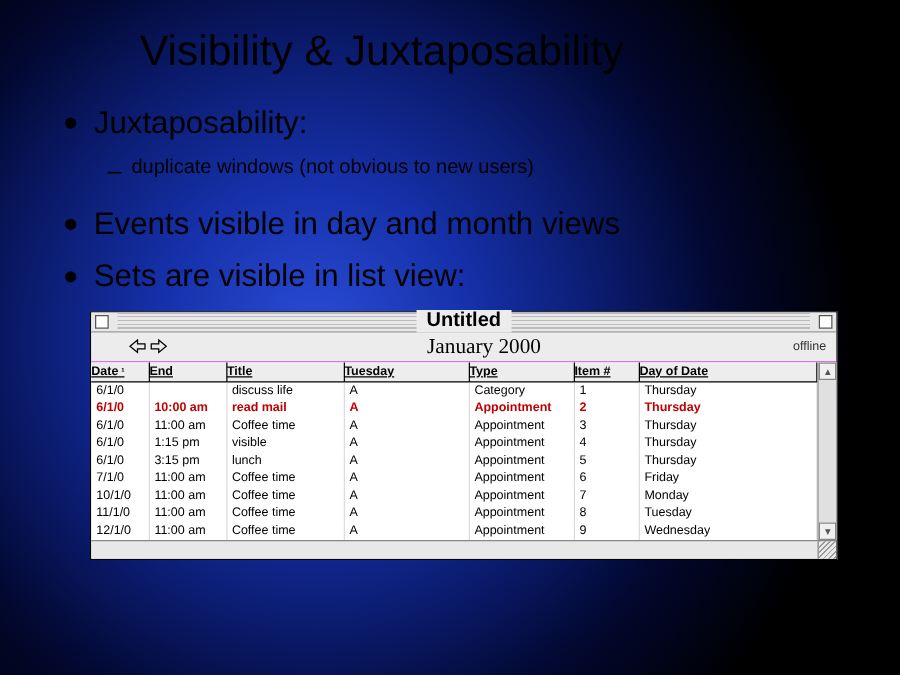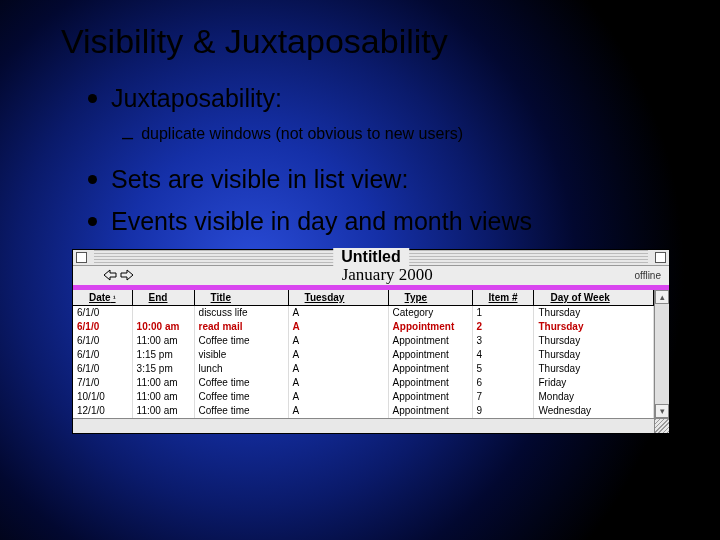--- a/index.html
+++ b/index.html
@@ -6,24 +6,24 @@
   body {
     width: 720px; height: 540px;
     background: radial-gradient(ellipse 60% 80% at 35% 50%, #2a4cd8 0%, #1530a8 30%, #0a1a6a 55%, #020830 75%, #000000 100%);
     font-family: Arial, Helvetica, sans-serif;
     color: #000;
     overflow: hidden;
   }
   .slide { width: 100%; height: 100%; position: relative; }
   .title {
     font-size: 34px; font-weight: normal;
-    padding: 22px 0 12px 61px;
+    padding: 22px 0 12px 112px;
     font-family: Arial, sans-serif;
   }
-  .content { padding: 10px 50px 0 88px; }
+  .content { padding: 10px 50px 0 52px; }
   .bullet-row { display: flex; align-items: flex-start; margin-bottom: 10px; }
   .bullet-dot {
     width: 9px; height: 9px; border-radius: 50%; background: #000;
     margin-top: 11px; margin-right: 14px; flex: none;
   }
   .bullet-text { font-size: 25px; line-height: 1.25; }
   .sub-row { display: flex; align-items: flex-start; margin: 2px 0 14px 34px; }
   .sub-dash { font-size: 20px; margin-right: 8px; line-height: 1.3; }
   .sub-text { font-size: 16px; line-height: 1.3; }
 
@@ -49,21 +49,21 @@
   .titlebar .closebox, .titlebar .zoombox {
     width: 11px; height: 11px; border: 1px solid #555; background: #fff; margin: 0 3px;
   }
   .titlebar .wtitle {
     position: absolute; left: 50%; transform: translateX(-50%);
     background: #ececec; padding: 0 8px; font-weight: bold; font-size: 16px;
   }
 
   .toolbar {
     display: flex; align-items: center; height: 24px;
-    border-bottom: 5px solid #d946ef; background: #ececec; padding-left: 24px;
+    border-bottom: 1px solid #d946ef; background: #ececec; padding-left: 24px;
   }
   .arrows { display: flex; gap: 3px; padding: 0 6px; }
   .arrow-outline {
     width: 14px; height: 12px; display: inline-block; position: relative;
   }
   .arrow-outline svg { width: 14px; height: 12px; display: block; }
   .month {
     flex: 1; text-align: center;
     font-family: "Times New Roman", Times, serif; font-size: 17px;
   }
@@ -73,21 +73,21 @@
     display: flex;
     background: #fff;
   }
   table {
     border-collapse: collapse; width: 100%;
     font-size: 10px;
   }
   th {
     text-align: left; font-weight: bold; background: #ededed;
     border-right: 1px solid #000; border-bottom: 1px solid #000;
-    padding: 2px 16px; white-space: nowrap;
+    padding: 2px 0; white-space: nowrap;
     font-size: 10px;
     text-decoration: underline;
   }
   th.sort::after { content: " ¹"; font-size: 8px; text-decoration: none; }
   td {
     border-right: 1px solid #dcdcdc;
     padding: 1.5px 4px; white-space: nowrap;
   }
   tr.red td { color: #c00000; font-weight: bold; }
   .scrollbar-v {
@@ -119,25 +119,25 @@
     <div class="bullet-row">
       <span class="bullet-dot"></span>
       <span class="bullet-text">Juxtaposability:</span>
     </div>
     <div class="sub-row">
       <span class="sub-dash">–</span>
       <span class="sub-text">duplicate windows (not obvious to new users)</span>
     </div>
     <div class="bullet-row">
       <span class="bullet-dot"></span>
-      <span class="bullet-text">Sets are visible in list view:</span>
+      <span class="bullet-text">Events visible in day and month views</span>
     </div>
     <div class="bullet-row">
       <span class="bullet-dot"></span>
-      <span class="bullet-text">Events visible in day and month views</span>
+      <span class="bullet-text">Sets are visible in list view:</span>
     </div>
   </div>
 
   <div class="window">
     <div class="titlebar">
       <span class="closebox"></span>
       <span class="stripes"></span>
       <span class="wtitle">Untitled</span>
       <span class="stripes"></span>
       <span class="zoombox"></span>
@@ -163,21 +163,21 @@
     <div class="table-wrap">
       <table>
         <thead>
           <tr>
             <th class="col-date sort">Date</th>
             <th class="col-end">End</th>
             <th class="col-title">Title</th>
             <th class="col-cat">Tuesday</th>
             <th class="col-type">Type</th>
             <th class="col-item">Item #</th>
-            <th class="col-dow">Day of Week</th>
+            <th class="col-dow">Day of Date</th>
           </tr>
         </thead>
         <tbody id="rows">
             <tr>
               <td>6/1/0</td>
               <td></td>
               <td>discuss life</td>
               <td>A</td>
               <td>Category</td>
               <td>1</td>
@@ -229,20 +229,29 @@
               <td>Friday</td>
             </tr>
             <tr>
               <td>10/1/0</td>
               <td>11:00 am</td>
               <td>Coffee time</td>
               <td>A</td>
               <td>Appointment</td>
               <td>7</td>
               <td>Monday</td>
+            </tr>
+            <tr>
+              <td>11/1/0</td>
+              <td>11:00 am</td>
+              <td>Coffee time</td>
+              <td>A</td>
+              <td>Appointment</td>
+              <td>8</td>
+              <td>Tuesday</td>
             </tr>
             <tr>
               <td>12/1/0</td>
               <td>11:00 am</td>
               <td>Coffee time</td>
               <td>A</td>
               <td>Appointment</td>
               <td>9</td>
               <td>Wednesday</td>
             </tr>

